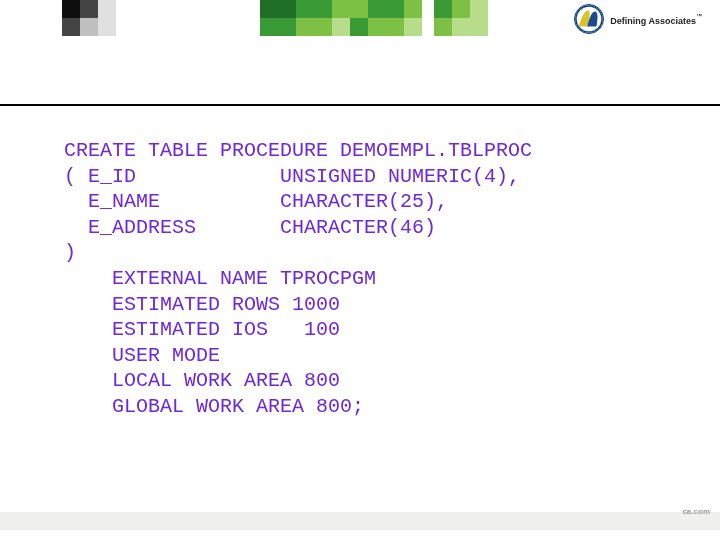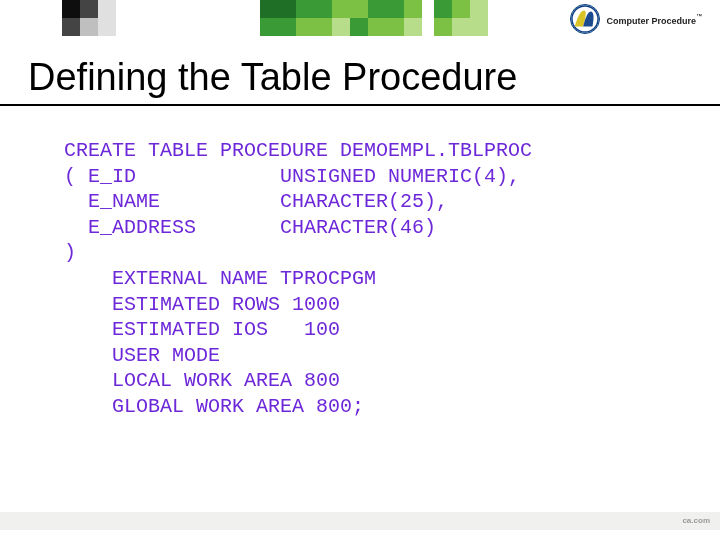--- a/index.html
+++ b/index.html
@@ -37,21 +37,21 @@
 
   
   .heading { position: absolute; top: 56px; left: 28px; font-size: 38px; font-weight: 400; color: #000; }
   .heading-rule { position: absolute; top: 104px; left: 0; right: 0; height: 2px; background: #000; }
 
   
   .code { position: absolute; top: 138px; left: 64px; right: 60px; font-family: "Courier New", Courier, monospace; font-size: 20px; line-height: 1.28; white-space: pre; color: #6d28d9; }
 
   
   .footer-band { position: absolute; left: 0; right: 0; bottom: 10px; height: 18px; background: #f0f0ee; }
-  .footer-text { position: absolute; right: 10px; bottom: 15px; font-size: 8px; font-weight: bold; color: #9a9a98; }
+  .footer-text { position: absolute; right: 10px; bottom: 24px; font-size: 8px; font-weight: bold; color: #9a9a98; }
 </style>
 </head>
 <body>
 
 <div class="slide">
 
   <div class="grid">
 
     <div class="square row1 c2 blk"></div>
     <div class="square row1 c3 dgr"></div>
@@ -92,25 +92,24 @@
 
   <div class="logo-wrap">
     <span class="ca-badge" aria-label="CA company logo">
       <svg viewBox="0 0 30 30">
         <circle cx="15" cy="15" r="14" fill="#fff" stroke="#0b3e85" stroke-width="1.6"></circle>
         <path d="M4 23 Q9 6 14 6 Q18 6 13 23 Z" fill="#d9c326"></path>
         <path d="M13 23 Q17 7 21 7 Q26 7 23 23 Z" fill="#1b4a8f"></path>
       </svg>
     </span>
     <span>
-      <span class="logo-text">Computer Procedure</span><span class="logo-tm">™</span>
+      <span class="logo-text">Defining Associates</span><span class="logo-tm">™</span>
     </span>
   </div>
 
-  <h1 class="heading">Defining the Table Procedure</h1>
   <div class="heading-rule"></div>
 
   <pre class="code">CREATE TABLE PROCEDURE DEMOEMPL.TBLPROC
 ( E_ID            UNSIGNED NUMERIC(4),
   E_NAME          CHARACTER(25),
   E_ADDRESS       CHARACTER(46)
 )
     EXTERNAL NAME TPROCPGM
     ESTIMATED ROWS 1000
     ESTIMATED IOS   100

